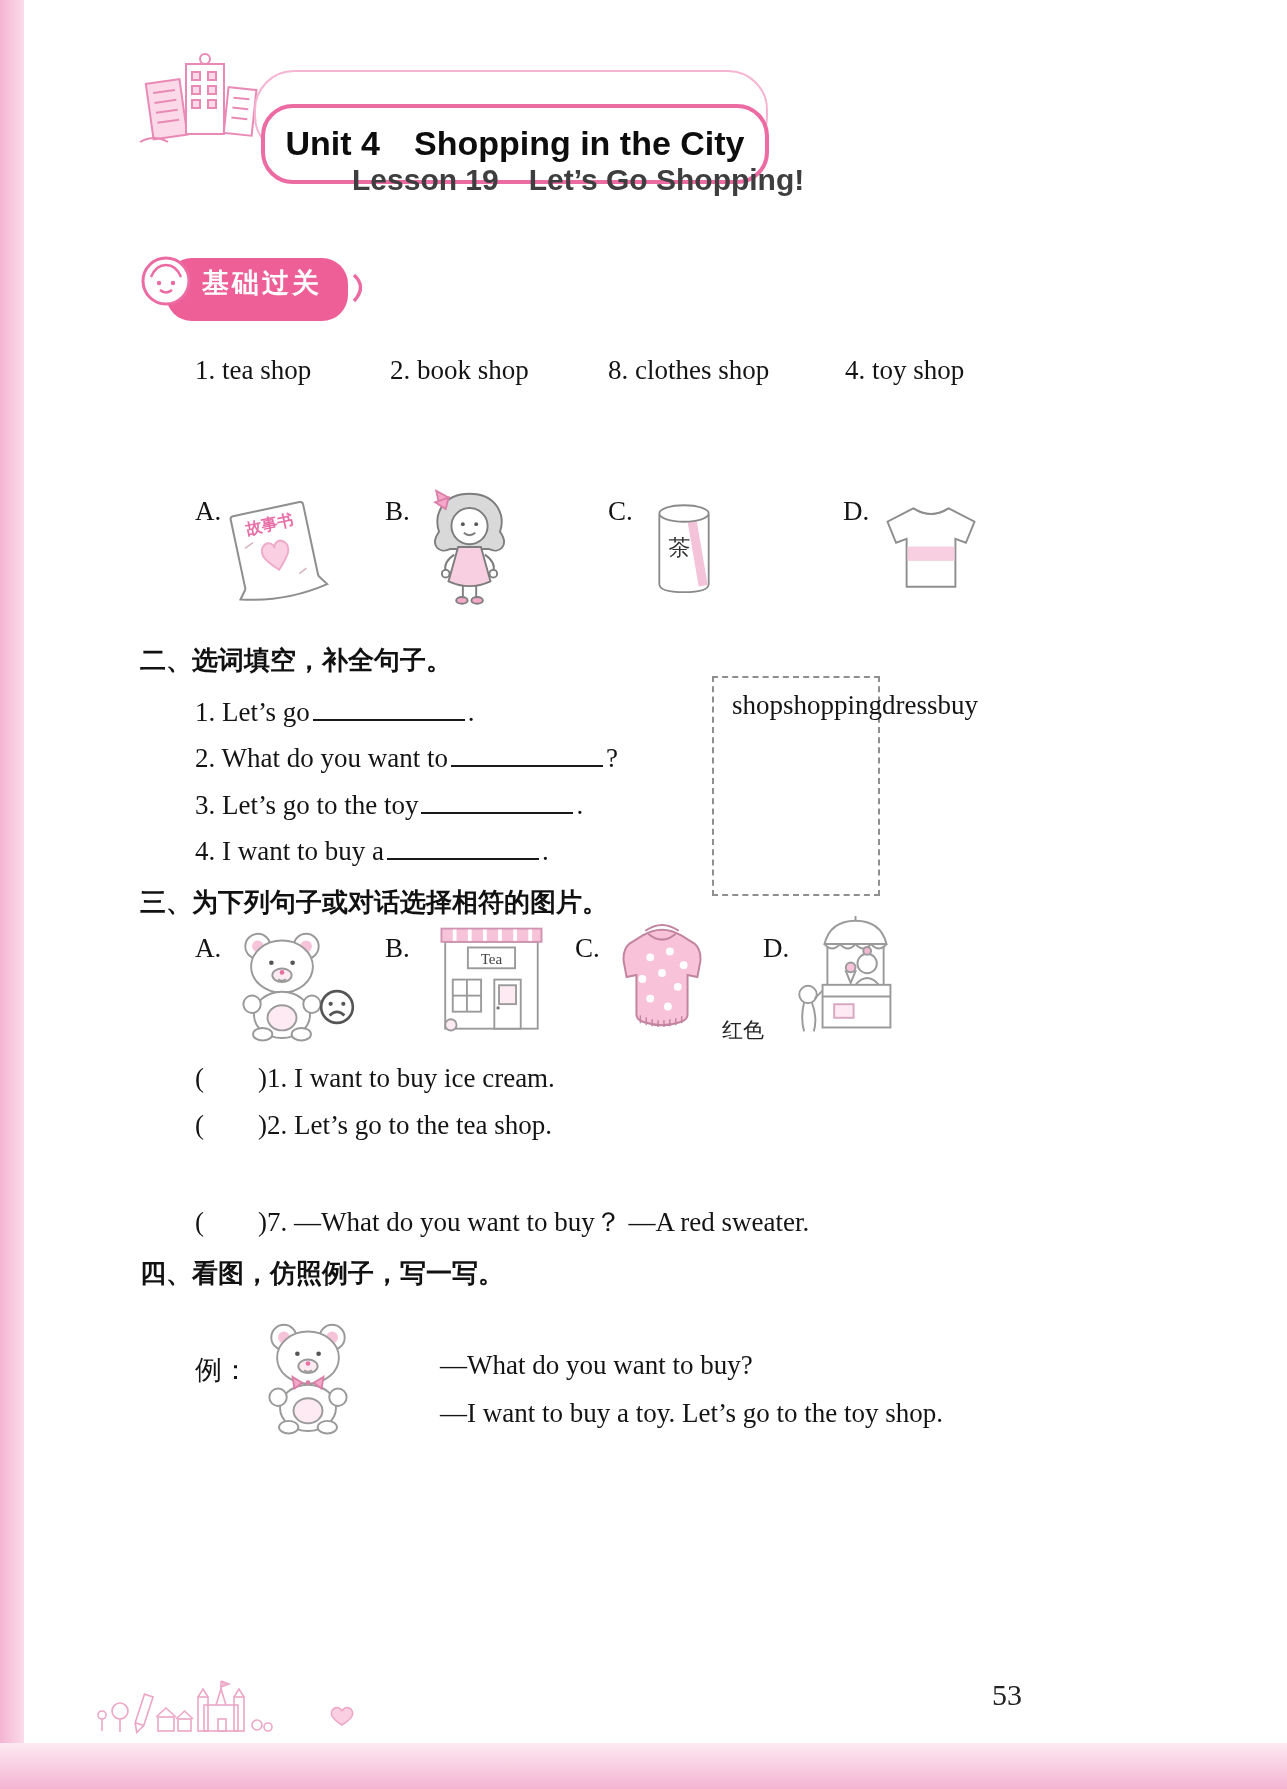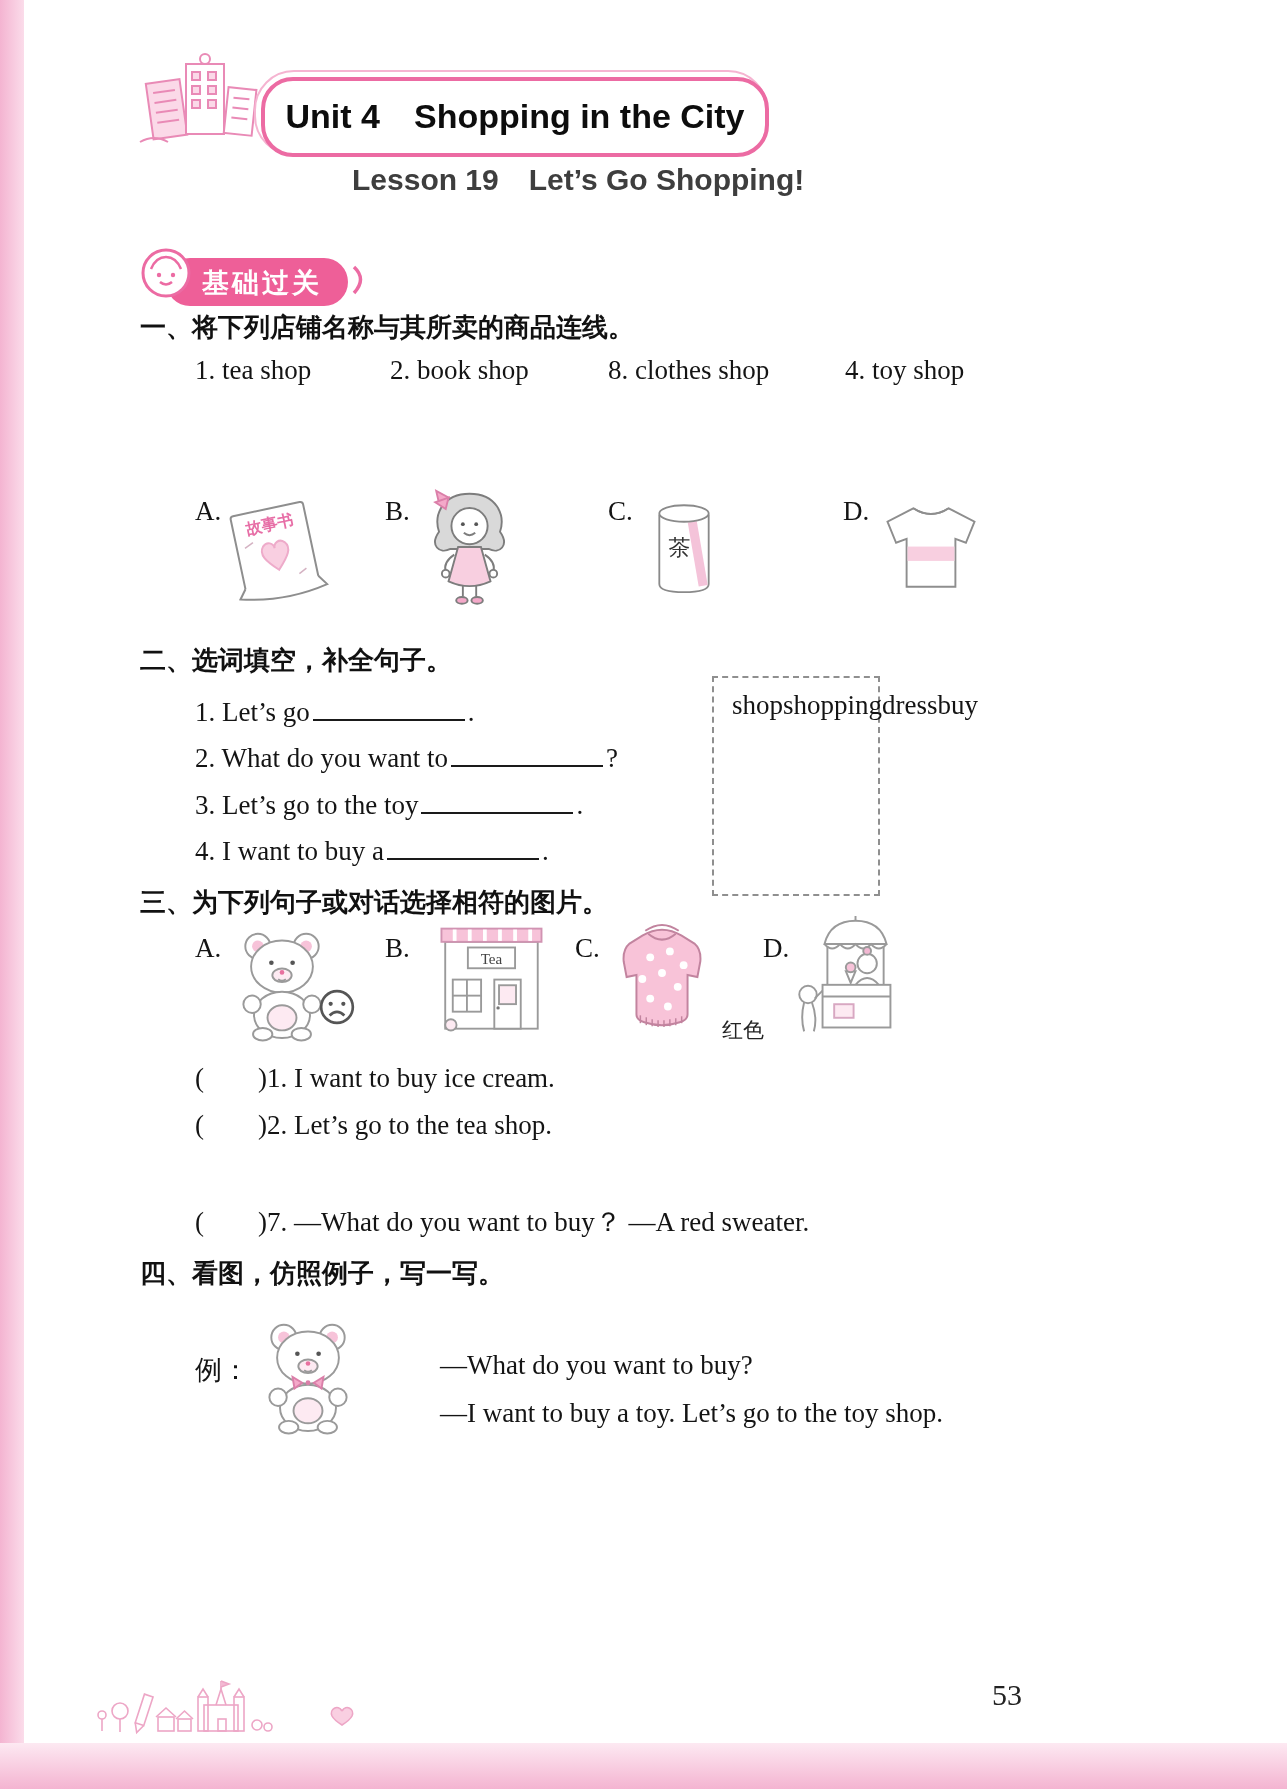--- a/index.html
+++ b/index.html
@@ -13,27 +13,27 @@
   .cn-heading{font-family:"Liberation Sans", sans-serif;font-weight:700;font-size:26px;color:#111;}
   .eng{font-size:27px;color:#141414;}
   .strip-left{position:absolute;left:0;top:0;width:24px;height:100%;
     background:linear-gradient(to right,#f4b4d1,#fbdcea);}
   .strip-bottom{position:absolute;left:0;bottom:0;width:100%;height:46px;
     background:linear-gradient(to top,#f4b4d1,#fde9f2);}
   .banner-outer{position:absolute;left:254px;top:70px;width:500px;height:72px;
     border:2px solid #f5b4d1;border-radius:40px;padding:5px;background:#fff;}
   .banner-inner{width:100%;height:100%;border:4px solid #ec6ba3;border-radius:32px;
     display:flex;align-items:center;justify-content:center;
-    font-family:"Liberation Sans",sans-serif;font-weight:700;font-size:34px;color:#0d0d0d;background:#fff;}
+    font-family:"Liberation Sans",sans-serif;font-weight:700;font-size:34px;color:#0d0d0d;background:#fff;margin-top:27px;}
   .lesson-title{position:absolute;left:352px;top:160px;
     font-family:"Liberation Sans",sans-serif;font-weight:700;font-size:30px;color:#3e3e3e;}
   .badge{position:absolute;left:140px;top:240px;display:flex;align-items:center;}
   .badge-pill{background:#ee5f98;color:#fff;font-family:"Liberation Sans",sans-serif;
     font-weight:700;font-size:27px;letter-spacing:3px;
-    padding:7px 26px 5px 36px;border-radius:26px;margin-left:-26px;margin-top:18px;}
+    padding:7px 26px 20px 36px;border-radius:26px;margin-left:-26px;margin-top:18px;}
   .blank{display:inline-block;width:152px;border-bottom:2px solid #1a1a1a;height:1em;margin:0 3px;}
   .word-bank{position:absolute;left:712px;top:676px;width:140px;height:192px;
     border:2px dashed #8f8f8f;padding:12px 6px 12px 18px;
     display:flex;flex-direction:row;justify-content:space-between;
     font-size:27px;color:#141414;background:#fff;}
   .bracket{white-space:pre;}
   .opt-label{font-size:27px;}
   .note-cn{font-family:"Liberation Serif",serif;font-size:21px;color:#222;}
   .page-number{position:absolute;left:992px;top:1678px;font-size:30px;color:#222;}
 </style>
@@ -85,21 +85,20 @@
       <circle cx="19" cy="28" r="2.2" fill="#ec6ba3"></circle>
       <circle cx="33" cy="28" r="2.2" fill="#ec6ba3"></circle>
       <path d="M20 35 q6 5 12 0" fill="none" stroke="#ec6ba3" stroke-width="2.5"></path>
     </svg>
     <div class="badge-pill">基础过关</div>
     <svg width="16" height="30" viewBox="0 0 16 30" style="margin-left:4px;margin-top:14px;">
       <path d="M2 2 q13 12 0 26" stroke="#ec6ba3" stroke-width="3.5" fill="none"></path>
     </svg>
   </div>
 
-  <div class="abs cn-heading" style="left:140px;top:310px">一、将下列店铺名称与其所卖的商品连线。</div>
 
   <span class="abs eng" style="left:195px;top:355px">1. tea shop</span>
   <span class="abs eng" style="left:390px;top:355px">2. book shop</span>
   <span class="abs eng" style="left:608px;top:355px">8. clothes shop</span>
   <span class="abs eng" style="left:845px;top:355px">4. toy shop</span>
 
   <span class="abs eng" style="left:195px;top:496px">A.</span>
   <svg class="abs" style="left:222px;top:498px" width="108" height="106" viewBox="0 0 108 106">
     <g transform="rotate(-12 54 52)">
       <rect x="16" y="10" width="74" height="80" rx="3" fill="#fff" stroke="#8e8e8e" stroke-width="2"></rect>

